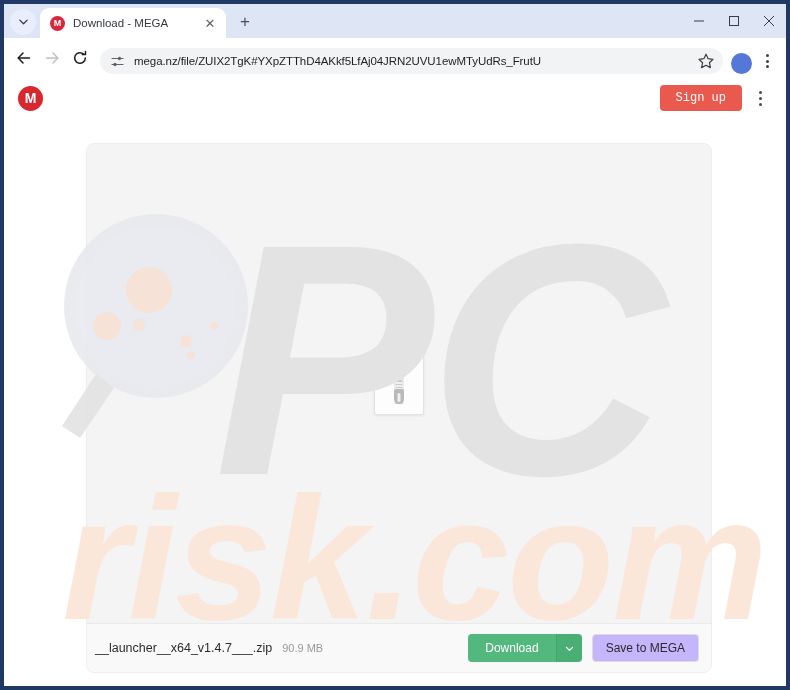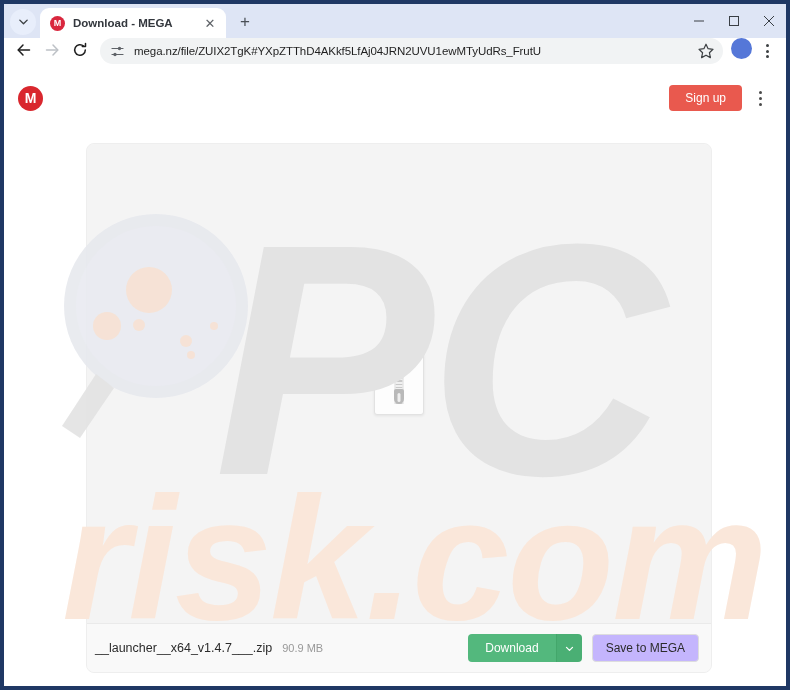--- a/index.html
+++ b/index.html
@@ -66,21 +66,20 @@
     line-height: 1;
   }
 
   .tab-title {
     font-size: 11.5px;
     color: #33373d;
     white-space: nowrap;
     overflow: hidden;
     text-overflow: ellipsis;
     flex: 1 1 auto;
-    font-weight: bold;
   }
 
   .tab-close {
     width: 16px; height: 16px;
     display: flex; align-items: center; justify-content: center;
     color: #5f6368;
     font-size: 13px;
     border-radius: 50%;
     flex: 0 0 auto;
     cursor: pointer;
@@ -109,21 +108,21 @@
     color: #3a3f45;
     cursor: pointer;
   }
   .winbtn svg { width: 10px; height: 10px; }
 
   
   .toolbar {
     height: 36px;
     background: #ffffff;
     display: flex;
-    align-items: flex-start;
+    align-items: flex-end;
     padding: 0 8px 0 6px;
     gap: 0;
   }
 
   .navbtn {
     width: 28px; height: 28px;
     display: flex; align-items: center; justify-content: center;
     border-radius: 50%;
     color: #1f1f1f;
     cursor: pointer;
@@ -226,21 +225,21 @@
   }
 
   .header-spacer { flex: 1 1 auto; }
 
   .signup-btn {
     background: #e9594e;
     color: #ffffff;
     border: none;
     border-radius: 4px;
     font-size: 12px;
-    font-family: Liberation Sans, sans-serif;
+    font-family: Liberation Mono, monospace;
     padding: 7px 16px;
     cursor: pointer;
     line-height: 1;
   }
 
   .site-menu {
     width: 24px; height: 30px;
     margin-left: 6px;
     display: flex; flex-direction: column;
     align-items: center; justify-content: center;

